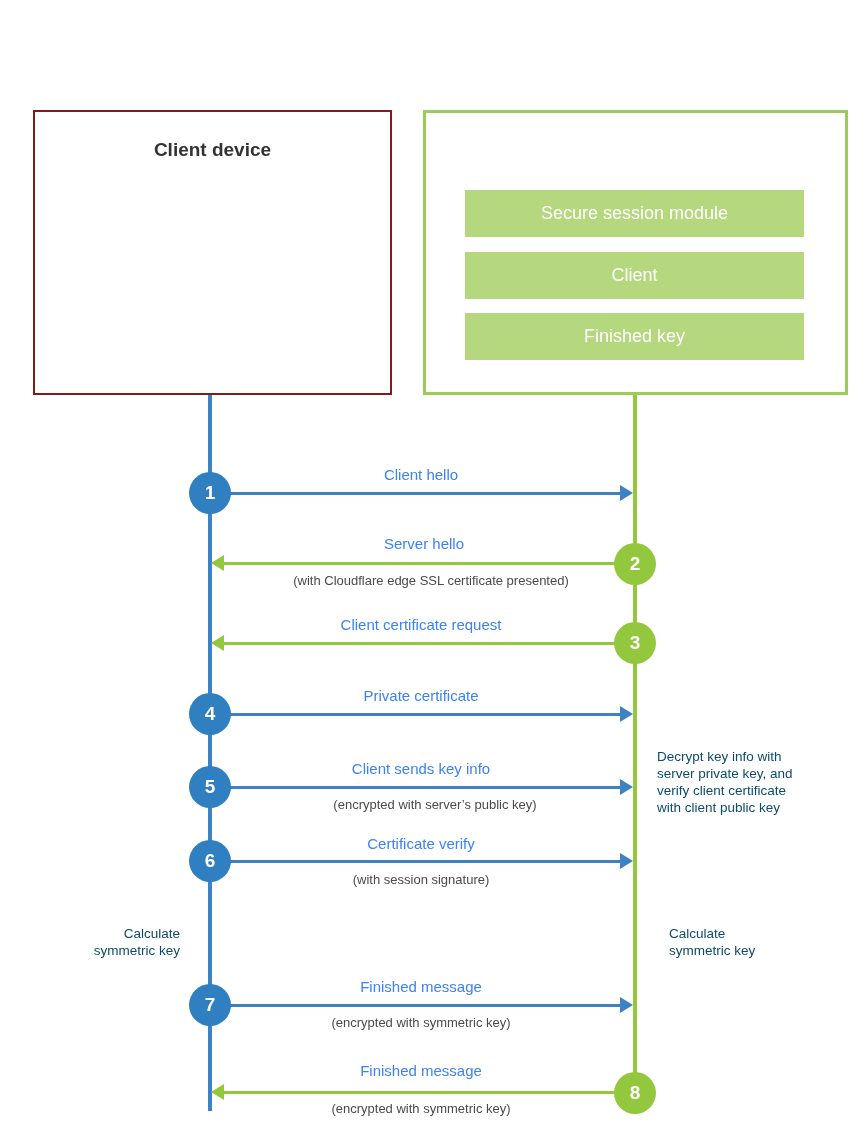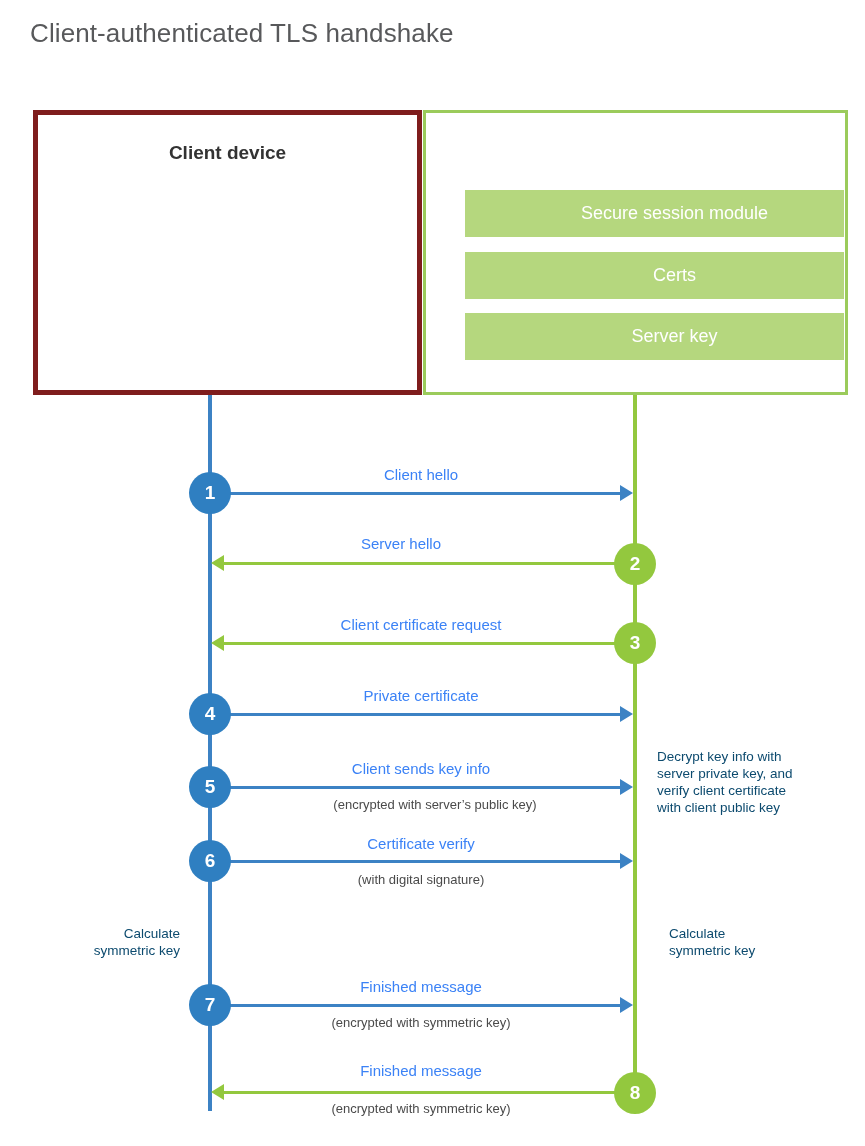--- a/index.html
+++ b/index.html
@@ -33,23 +33,23 @@
 
   
   .entity-box {
     position: absolute;
     background: #ffffff;
     box-sizing: border-box;
   }
   .entity-box.client {
     left: 33px;
     top: 110px;
-    width: 389px;
+    width: 359px;
     height: 285px;
-    border: 5px solid #7f1d1d;
+    border: 2px solid #7f1d1d;
   }
   .entity-box.server {
     left: 423px;
     top: 110px;
     width: 425px;
     height: 285px;
     border: 3px solid #9bcb5b;
   }
   .entity-title {
     position: absolute;
@@ -86,21 +86,20 @@
     left: 39px;
     width: 339px;
     height: 47px;
     background: #b5d77e;
     display: flex;
     align-items: center;
     justify-content: center;
     color: #ffffff;
     font-size: 18px;
     font-weight: 400;
-    padding-left: 40px;
   }
   .server-bar.b0 { top: 77px; }
   .server-bar.b1 { top: 139px; }
   .server-bar.b2 { top: 200px; }
 
   
   .lifeline {
     position: absolute;
     width: 4px;
   }
@@ -181,43 +180,43 @@
     white-space: pre-line;
   }
   .side-note.right-align { text-align: right; }
   .side-note.left-align { text-align: left; }
 </style>
 </head>
 <body>
 
 <div id="canvas">
 
-  <div class="page-title">Client-authenticated TLS handshake</div>
 
   <div class="entity-box client">
     <div class="entity-title">Client device</div>
   </div>
 
   <div class="entity-box server">
     <div class="server-bar b0">Secure session module</div>
-    <div class="server-bar b1">Certs</div>
-    <div class="server-bar b2">Server key</div>
+    <div class="server-bar b1">Client</div>
+    <div class="server-bar b2">Finished key</div>
   </div>
 
   <div class="lifeline client"></div>
   <div class="lifeline server"></div>
 
   <div class="msg-label" style="left:421px; top:466px;">Client hello</div>
   <div class="msg-line to-server" style="left:210px; top:492px; width:410px;"></div>
   <div class="arrow-head right" style="left:620px; top:485px;"></div>
   <div class="step-badge blue" style="left:189px; top:472px;">1</div>
 
-  <div class="msg-label" style="left:401px; top:535px;">Server hello</div>
+  <div class="msg-label" style="left:424px; top:535px;">Server hello</div>
   <div class="msg-line to-client" style="left:224px; top:562px; width:410px;"></div>
   <div class="arrow-head left" style="left:211px; top:555px;"></div>
+  <div class="msg-sublabel" style="left:431px; top:573px;">(with Cloudflare edge SSL certificate presented)</div>
   <div class="step-badge green" style="left:614px; top:543px;">2</div>
 
   <div class="msg-label" style="left:421px; top:616px;">Client certificate request</div>
   <div class="msg-line to-client" style="left:224px; top:642px; width:410px;"></div>
   <div class="arrow-head left" style="left:211px; top:635px;"></div>
   <div class="step-badge green" style="left:614px; top:622px;">3</div>
 
   <div class="msg-label" style="left:421px; top:687px;">Private certificate</div>
   <div class="msg-line to-server" style="left:210px; top:713px; width:410px;"></div>
   <div class="arrow-head right" style="left:620px; top:706px;"></div>
@@ -225,21 +224,21 @@
 
   <div class="msg-label" style="left:421px; top:760px;">Client sends key info</div>
   <div class="msg-line to-server" style="left:210px; top:786px; width:410px;"></div>
   <div class="arrow-head right" style="left:620px; top:779px;"></div>
   <div class="msg-sublabel" style="left:435px; top:797px;">(encrypted with server’s public key)</div>
   <div class="step-badge blue" style="left:189px; top:766px;">5</div>
 
   <div class="msg-label" style="left:421px; top:835px;">Certificate verify</div>
   <div class="msg-line to-server" style="left:210px; top:860px; width:410px;"></div>
   <div class="arrow-head right" style="left:620px; top:853px;"></div>
-  <div class="msg-sublabel" style="left:421px; top:872px;">(with digital signature)</div>
+  <div class="msg-sublabel" style="left:421px; top:872px;">(with session signature)</div>
   <div class="step-badge blue" style="left:189px; top:840px;">6</div>
 
   <div class="msg-label" style="left:421px; top:978px;">Finished message</div>
   <div class="msg-line to-server" style="left:210px; top:1004px; width:410px;"></div>
   <div class="arrow-head right" style="left:620px; top:997px;"></div>
   <div class="msg-sublabel" style="left:421px; top:1015px;">(encrypted with symmetric key)</div>
   <div class="step-badge blue" style="left:189px; top:984px;">7</div>
 
   <div class="msg-label" style="left:421px; top:1062px;">Finished message</div>
   <div class="msg-line to-client" style="left:224px; top:1091px; width:410px;"></div>

